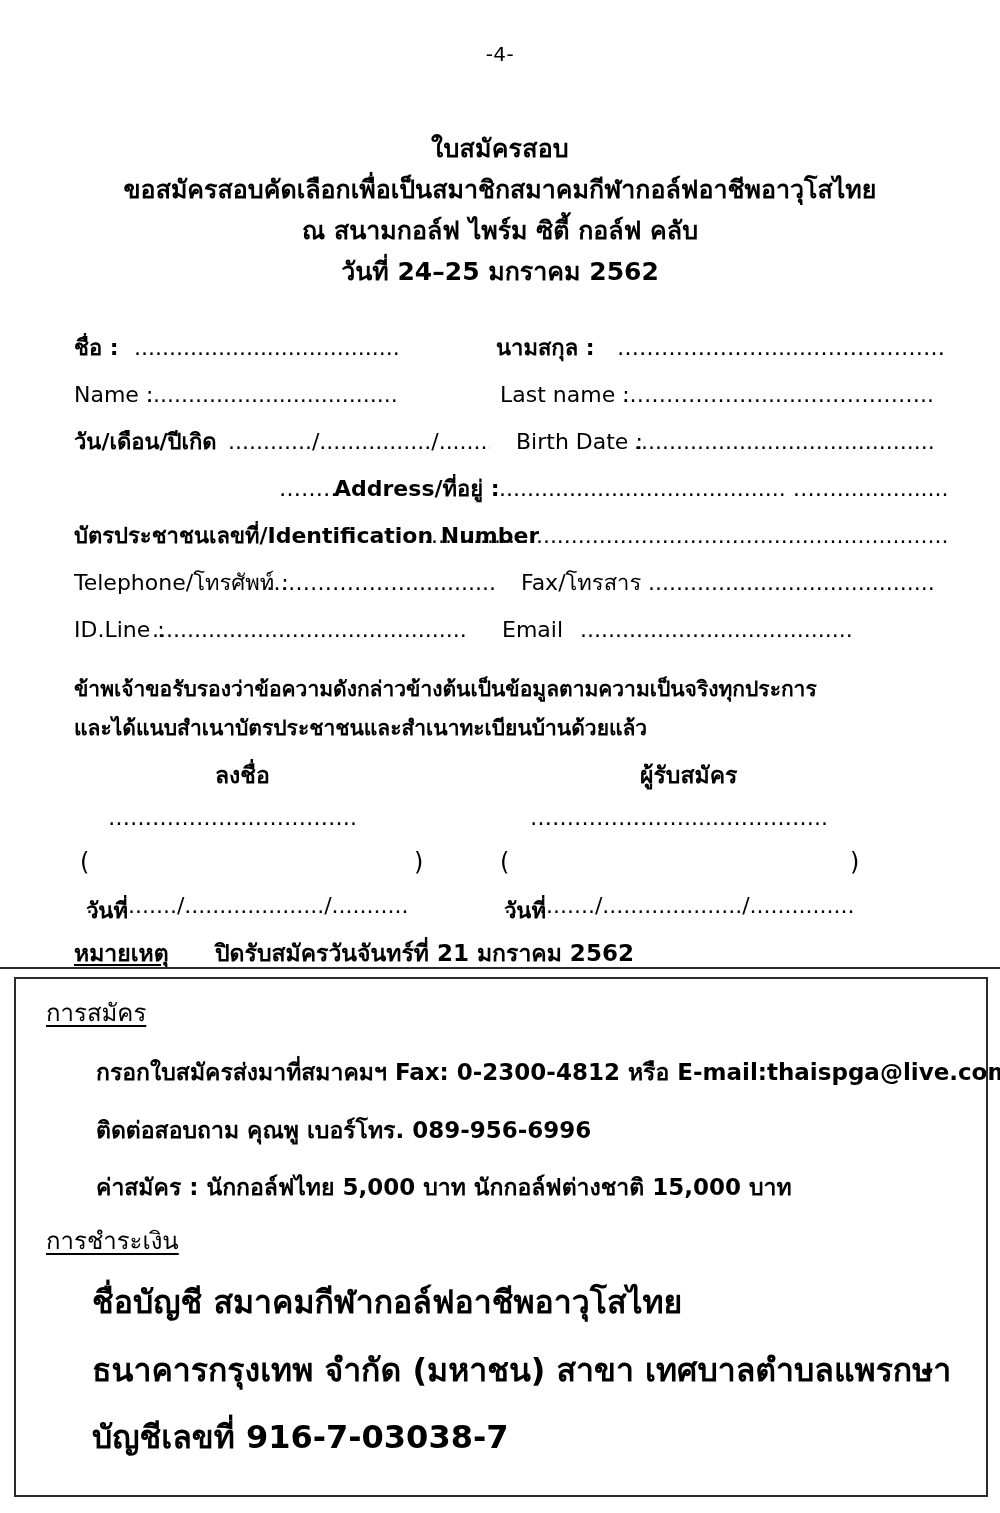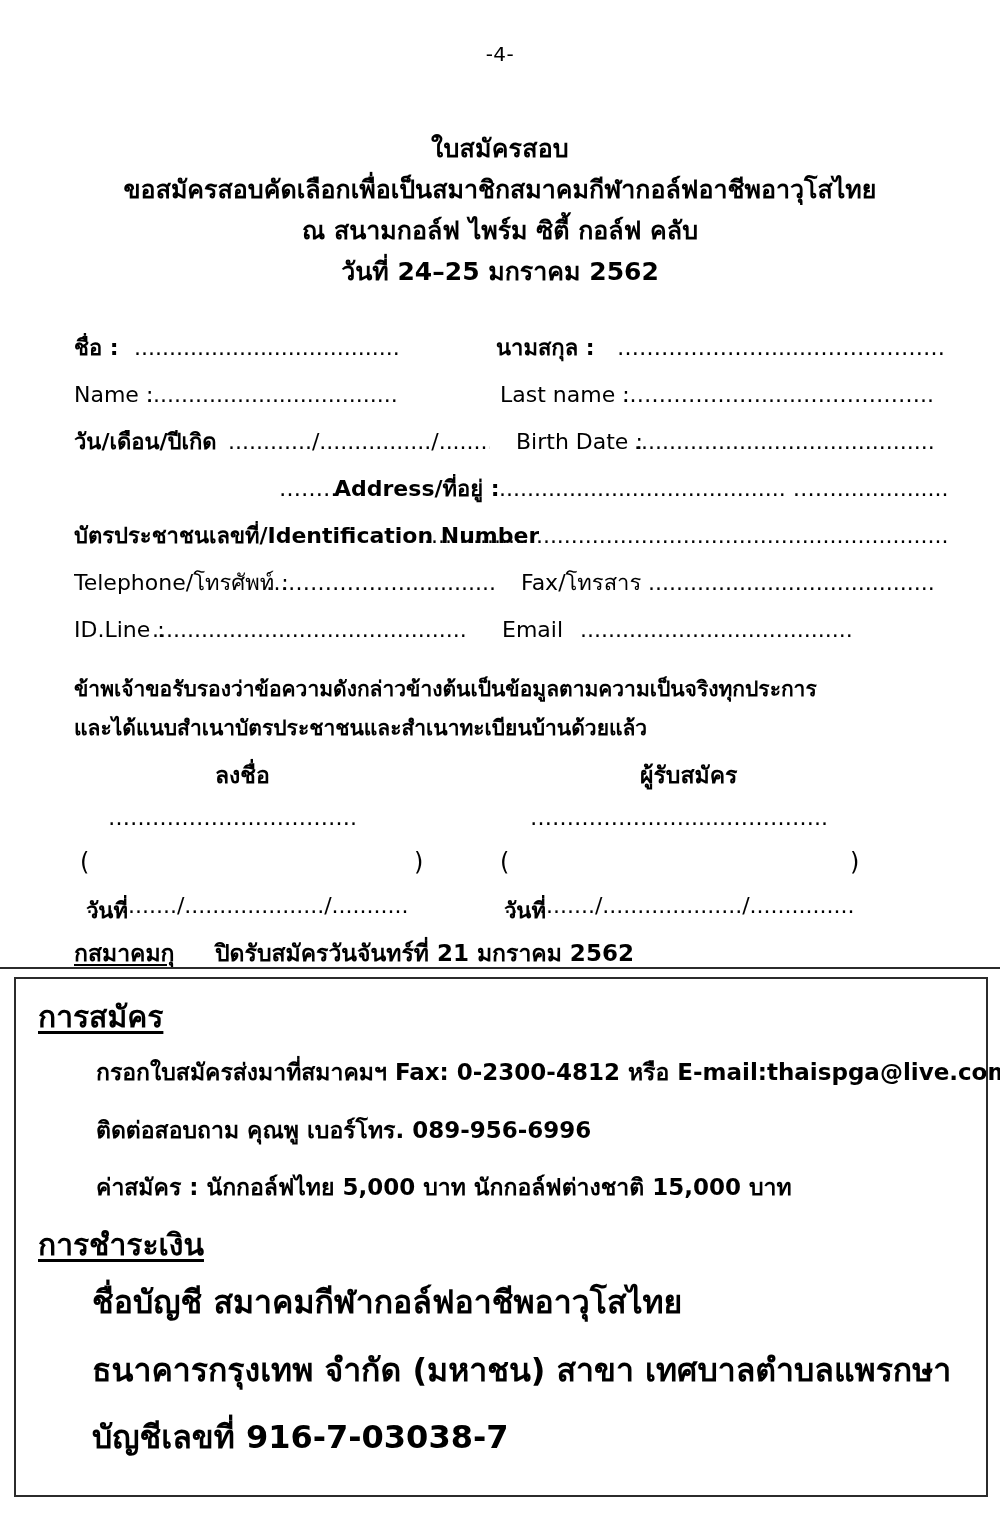--- a/index.html
+++ b/index.html
@@ -193,25 +193,26 @@
     top: 977px;
     width: 974px;
     height: 520px;
     border: 2px solid #2b2b2b;
     box-sizing: border-box;
     background: #fff;
   }
 
   .box-head {
     position: absolute;
-    font-weight: 700;
-    font-size: 30px;
+    font-weight: 400;
+    font-size: 24px;
     text-decoration: underline;
     text-underline-offset: 4px;
     white-space: nowrap;
+    margin-left: 8px;
   }
   .box-head.h1 { left: 22px; top: 14px; }
   .box-head.h2 { left: 22px; top: 242px; }
 
   .box-line {
     position: absolute;
     font-weight: 700;
     font-size: 23px;
     white-space: nowrap;
   }
@@ -320,21 +321,21 @@
         <span>วันที่</span>
         <span class="dt">............./..................../...........</span>
       </span>
     <span style="left:504px;">
         <span>วันที่</span>
         <span class="dt">............./..................../...............</span>
       </span>
   </div>
 
   <div class="note-row">
-    <span class="note-label">กสมาคมกุ</span>
+    <span class="note-label">หมายเหตุ</span>
     <span class="note-text">ปิดรับสมัครวันจันทร์ที่ 21 มกราคม 2562</span>
   </div>
 
   <div class="separator"></div>
 
   <div class="info-box">
 
     <div class="box-head h1">การสมัคร</div>
     <div class="box-line b1">กรอกใบสมัครส่งมาที่สมาคมฯ  Fax:  0-2300-4812 หรือ E-mail:thaispga@live.com</div>
     <div class="box-line b2">ติดต่อสอบถาม  คุณพู  เบอร์โทร. 089-956-6996</div>

